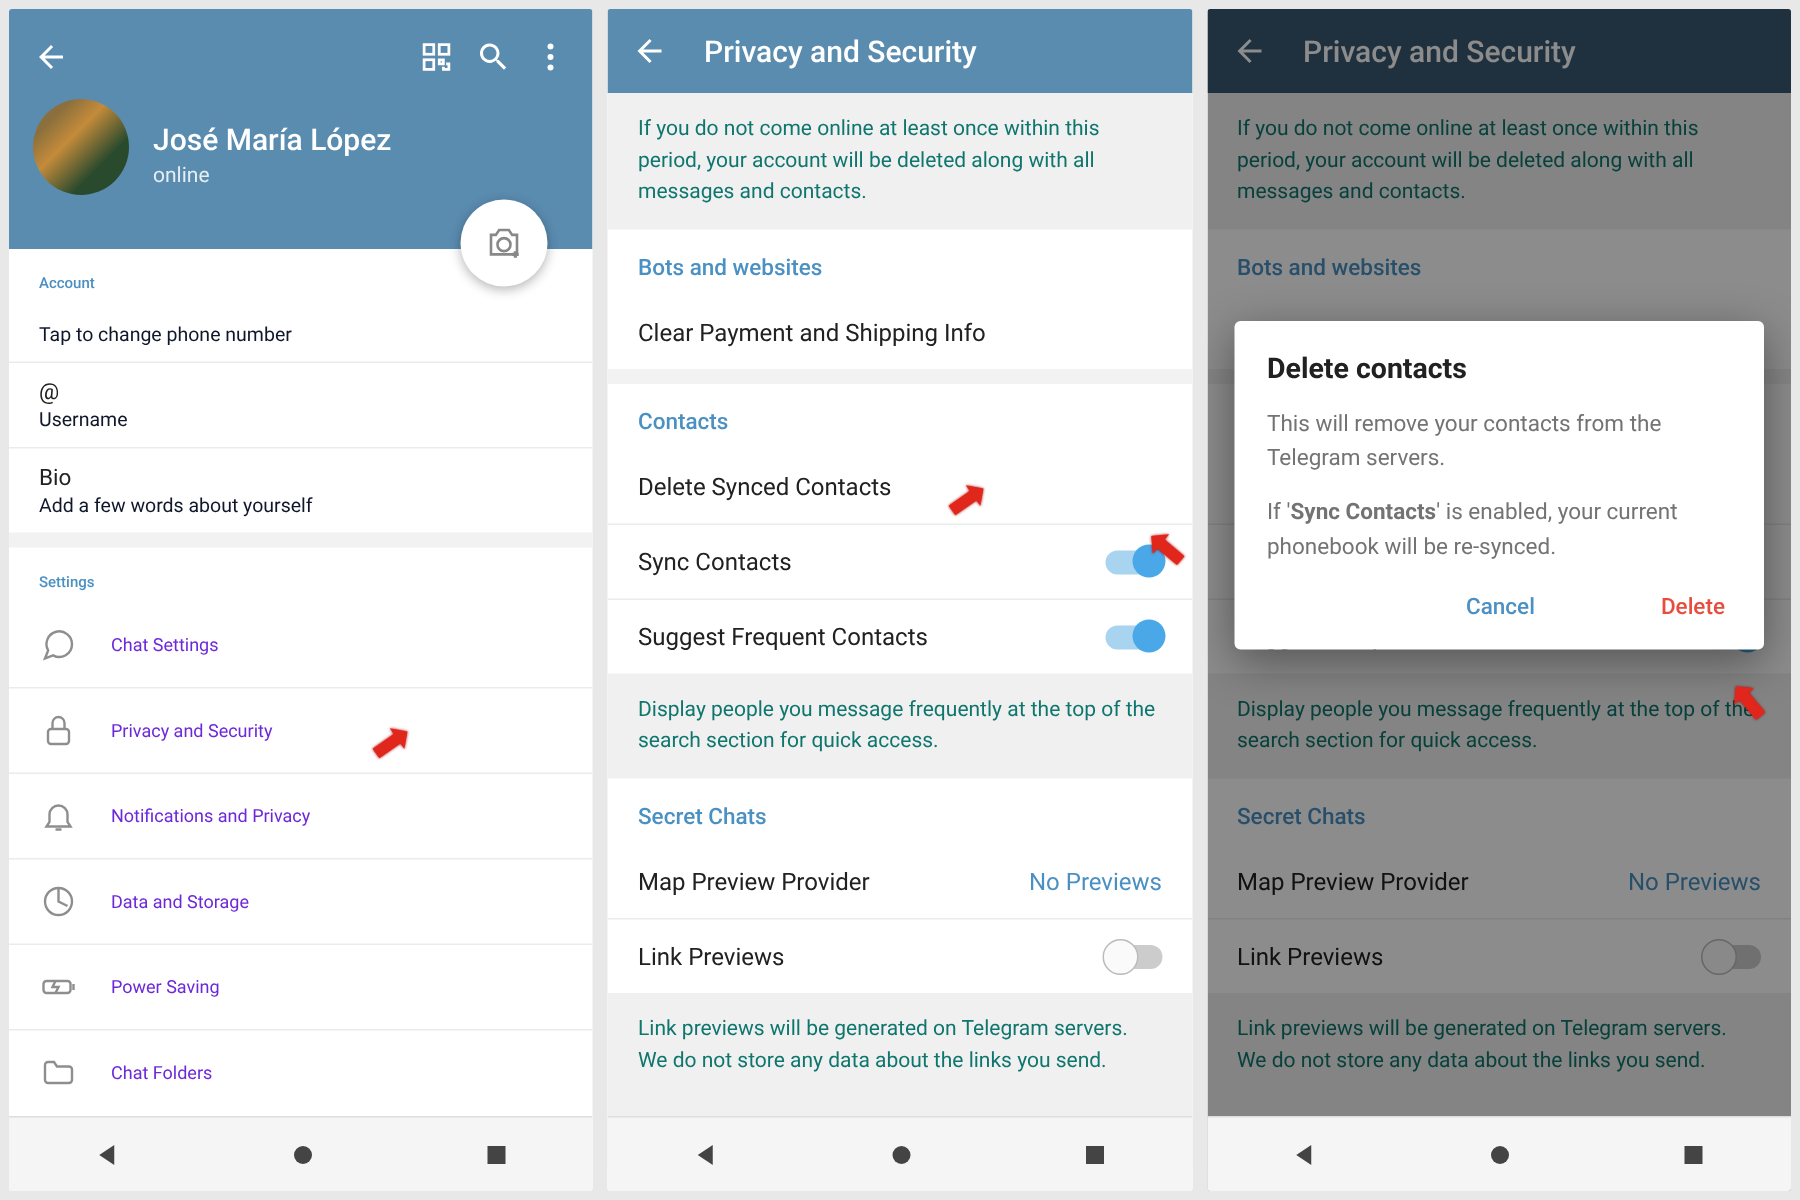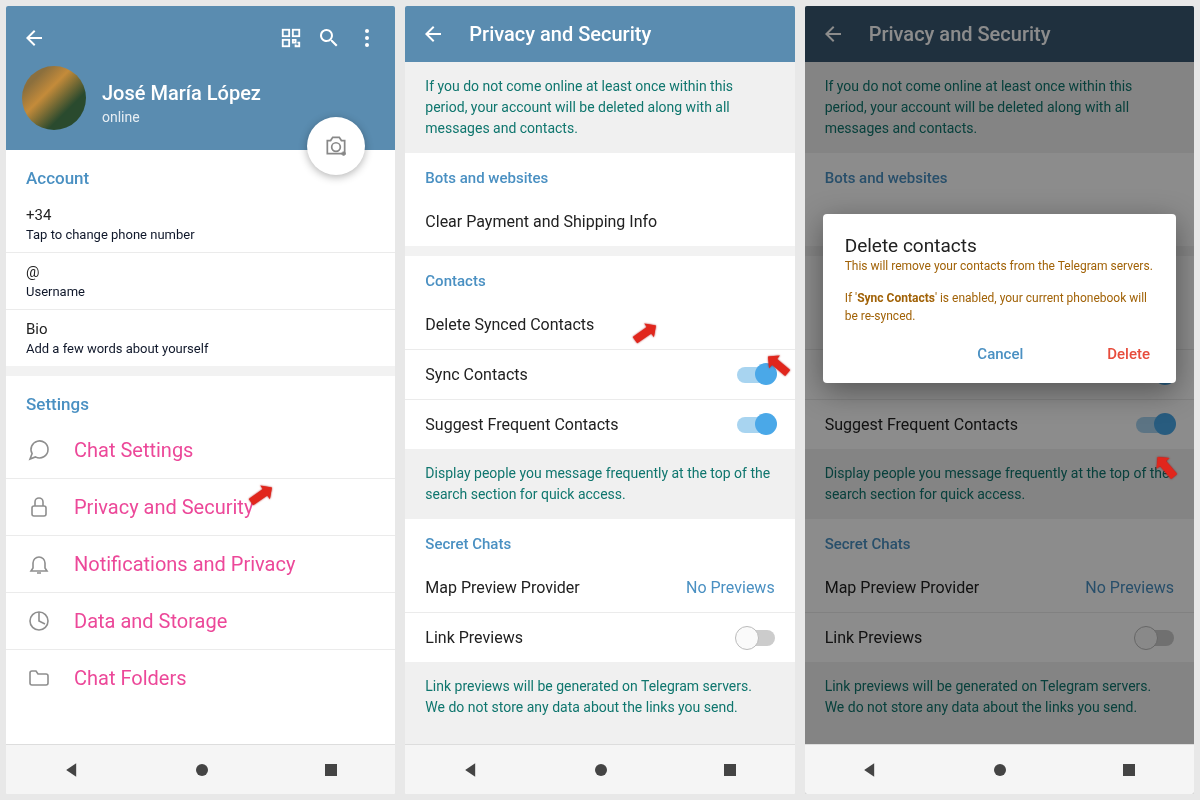--- a/index.html
+++ b/index.html
@@ -1,60 +1,60 @@
 <!DOCTYPE html>
 <html><head>
 <meta charset="utf-8">
 <style>
 * { margin:0; padding:0; box-sizing:border-box; font-family:-apple-system,Roboto,Arial,sans-serif; -webkit-font-smoothing:antialiased; }
 body { background:#e8e8e8; width:1200px; height:800px; overflow:hidden; }
 .wrap { display:flex; gap:10px; padding:6px; }
 .phone { width:390px; height:788px; background:#fff; position:relative; overflow:hidden; border-radius:2px; }
 
 
-.hdr1 { background:#5a8cb0; height:144px; position:relative; color:#fff; }
+.hdr1 { background:#5a8cb0; height:160px; position:relative; color:#fff; }
 .top-icons { display:flex; align-items:center; padding:18px 14px 0; gap:10px; }
 .top-icons .spacer { flex:1; }
 .icon-btn { width:28px; height:28px; display:flex; align-items:center; justify-content:center; cursor:pointer; }
 .avatar { width:64px; height:64px; border-radius:50%; background:linear-gradient(135deg,#8b6f3d 20%,#c48b3a 40%,#2a4a2e 70%); position:absolute; left:16px; top:60px; }
 .uname { position:absolute; left:96px; top:75px; font-size:20px; font-weight:500; }
 .ustatus { position:absolute; left:96px; top:103px; font-size:14px; opacity:.85; }
 .cam-btn { position:absolute; right:30px; bottom:-25px; width:58px; height:58px; background:#fff; border-radius:50%; box-shadow:0 2px 8px rgba(0,0,0,.3); display:flex; align-items:center; justify-content:center; }
 
-.section-hdr { color:#4a90c2; font-size:17px; font-weight:500; padding:18px 20px 8px; }
+.section-hdr { color:#4a90c2; font-size:10px; font-weight:500; padding:18px 20px 8px; }
 .row { padding:10px 20px; border-bottom:1px solid #ebebeb; }
 .row-title { font-size:15px; color:#222; }
 .row-sub { font-size:13px; color:#0f172a; margin-top:3px; }
 .gap { height:10px; background:#f2f2f2; }
 
 .srow { display:flex; align-items:center; padding:15px 20px; gap:22px; border-bottom:1px solid #ebebeb; }
 .srow .icon { width:26px; height:26px; display:flex; align-items:center; justify-content:center; color:#8e8e8e; flex-shrink:0; }
-.srow .label { font-size:20px; color:#ec4899; }
+.srow .label { font-size:12px; color:#6d28d9; }
 
 
 .hdr2 { background:#5a8cb0; height:56px; display:flex; align-items:center; padding:0 14px; color:#fff; gap:22px; }
 .hdr2 .title { font-size:20px; font-weight:500; }
 .info-box { background:#f0f0f0; padding:14px 20px; font-size:14px; color:#0f766e; line-height:1.5; }
 .list-hdr { color:#4a90c2; font-size:15px; font-weight:500; padding:16px 20px 10px; }
 .lrow { display:flex; align-items:center; justify-content:space-between; padding:15px 20px; border-bottom:1px solid #ebebeb; font-size:16px; color:#212121; }
 .lrow.nb { border-bottom:none; }
 .link-val { color:#4a90c2; }
 
 .toggle { width:38px; height:16px; border-radius:10px; position:relative; cursor:pointer; }
 .toggle.on { background:#a8d4f0; }
 .toggle.on::after { content:""; position:absolute; right:-2px; top:-4px; width:22px; height:22px; border-radius:50%; background:#4aa8e8; }
 .toggle.off { background:#ccc; }
 .toggle.off::after { content:""; position:absolute; left:-2px; top:-4px; width:22px; height:22px; border-radius:50%; background:#fafafa; border:1px solid #bbb; }
 
 
 .p3 .hdr2 { background:#3a5871; }
 .dim { position:absolute; inset:0; background:rgba(0,0,0,.45); }
 .dialog { position:absolute; left:18px; right:18px; top:208px; background:#fff; border-radius:4px; padding:20px 22px 14px; box-shadow:0 8px 30px rgba(0,0,0,.4); }
-.dlg-title { font-size:19px; font-weight:400; color:#212121; }
-.dlg-body { font-size:12px; color:#a16207; line-height:1.5; }
+.dlg-title { font-size:19px; font-weight:700; color:#212121; margin-bottom:14px; }
+.dlg-body { font-size:15px; color:#737373; line-height:1.5; }
 .dlg-body p { margin-bottom:14px; }
 .dlg-actions { display:flex; justify-content:flex-end; gap:36px; margin-top:8px; }
 .dlg-btn { font-size:15px; font-weight:500; cursor:pointer; padding:6px 4px; }
 .dlg-btn.cancel { color:#4a90c2; }
 .dlg-btn.delete { color:#e74c3c;margin-left:40px; }
 
 .navbar { position:absolute; bottom:0; left:0; right:0; height:50px; background:#f5f5f5; display:flex; align-items:center; justify-content:space-around; border-top:1px solid #ddd; }
 .nbtn { color:#555; }
 
 .arrow { position:absolute; font-size:34px; color:#e1261c; text-shadow:0 0 2px #a00; pointer-events:none; transform:rotate(-35deg); }
@@ -103,21 +103,20 @@
       <svg width="26" height="26" viewBox="0 0 24 24" fill="none" stroke="#888" stroke-width="1.6">
             <path d="M4 7h3l2-3h6l2 3h3v12H4z"></path>
             <circle cx="12" cy="13" r="4"></circle>
             <path d="M19 17v4M17 19h4" stroke-width="2"></path>
           </svg>
     </div>
   </div>
 
   <div class="section-hdr">Account</div>
   <div class="row">
-    <div class="row-title">+34</div>
     <div class="row-sub">Tap to change phone number</div>
   </div>
   <div class="row">
     <div class="row-title">@</div>
     <div class="row-sub">Username</div>
   </div>
   <div class="row" style="border:none">
     <div class="row-title">Bio</div>
     <div class="row-sub">Add a few words about yourself</div>
   </div>
@@ -151,20 +150,29 @@
     <div class="label">Notifications and Privacy</div>
   </div>
   <div class="srow">
     <div class="icon">
           <svg width="24" height="24" viewBox="0 0 24 24" fill="none" stroke="currentColor" stroke-width="1.6">
             <circle cx="12" cy="12" r="9"></circle>
             <path d="M12 3v9l6 3"></path>
           </svg>
         </div>
     <div class="label">Data and Storage</div>
+  </div>
+  <div class="srow">
+    <div class="icon">
+          <svg width="24" height="24" viewBox="0 0 24 24" fill="none" stroke="currentColor" stroke-width="1.6">
+            <rect x="2" y="8" width="18" height="8" rx="2"></rect>
+            <path d="M22 10v4M10 8l-2 4h4l-2 4"></path>
+          </svg>
+        </div>
+    <div class="label">Power Saving</div>
   </div>
   <div class="srow" style="border:none">
     <div class="icon">
           <svg width="24" height="24" viewBox="0 0 24 24" fill="none" stroke="currentColor" stroke-width="1.6">
             <path d="M3 7a2 2 0 012-2h4l2 3h8a2 2 0 012 2v7a2 2 0 01-2 2H5a2 2 0 01-2-2z"></path>
           </svg>
         </div>
     <div class="label">Chat Folders</div>
   </div>
 

